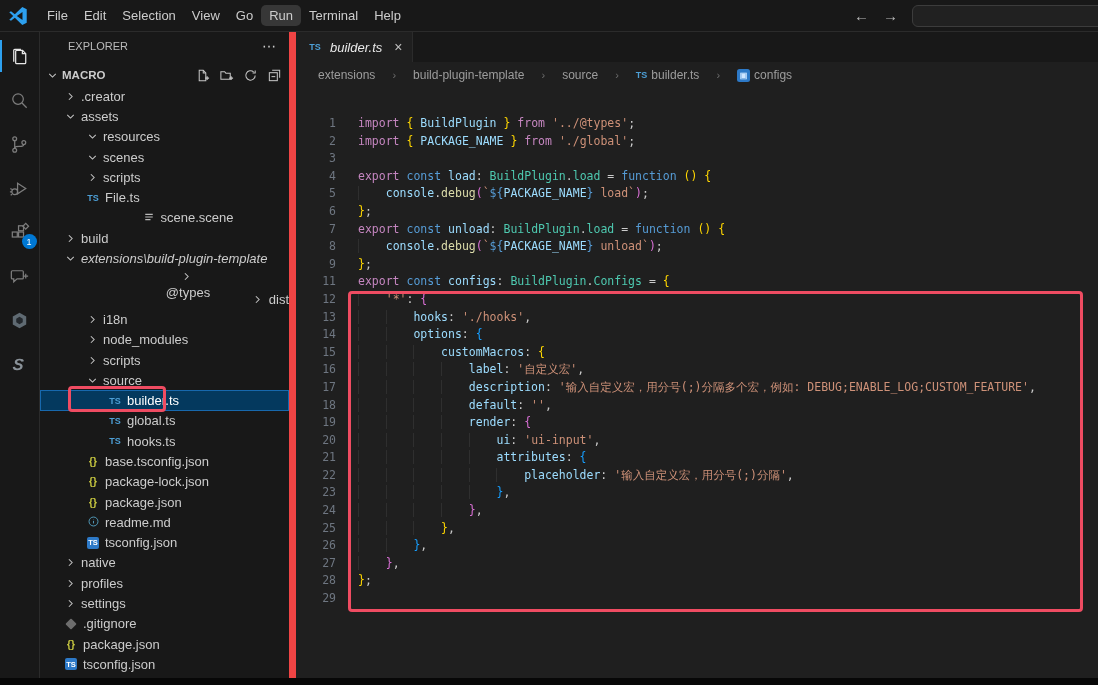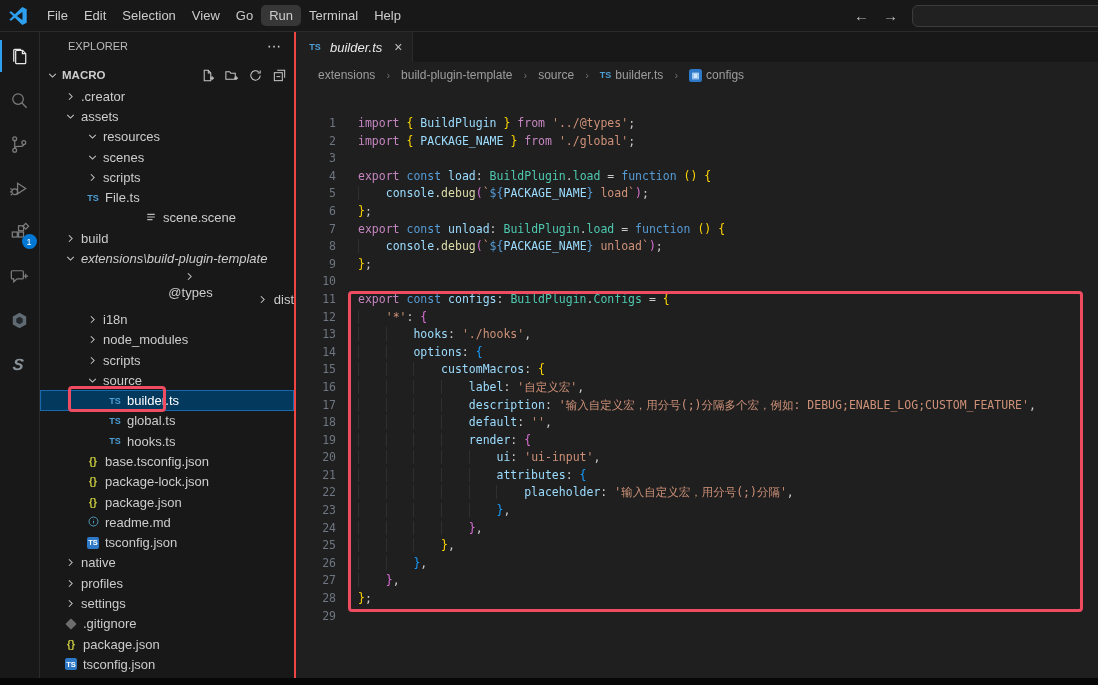--- a/index.html
+++ b/index.html
@@ -22,21 +22,21 @@
 
   
   .activitybar { width:40px; background:#181818; border-right:1px solid #2b2b2b; display:flex; flex-direction:column; align-items:center; padding-top:2px; }
   .act-item { width:40px; height:44px; display:flex; align-items:center; justify-content:center; color:#7d7d7d; position:relative; cursor:pointer; }
   .act-item.active { color:#e7e7e7; }
   .act-item.active::before { content:""; position:absolute; left:0; top:6px; bottom:6px; width:2px; background:#2da0ef; }
   .act-item svg { width:23px; height:23px; stroke:currentColor; fill:none; stroke-width:1.3; }
   .badge { position:absolute; right:3px; bottom:5px; min-width:15px; height:15px; border-radius:50%; background:#0078d4; color:#fff; font-size:9px; display:flex; align-items:center; justify-content:center; }
 
   
-  .sidebar { width:256px; background:#181818; border-right:2px solid #ef4444; position:relative; font-size:13px; }
+  .sidebar { width:256px; background:#181818; border-right:7px solid #ef4444; position:relative; font-size:13px; }
   .sb-header { height:28px; display:flex; align-items:center; justify-content:space-between; padding:0 12px 0 28px; font-size:11px; color:#bbbbbb; }
   .sb-more { font-size:14px; color:#cccccc; cursor:pointer; letter-spacing:1px; }
   .section-row { height:22px; display:flex; align-items:center; padding:0 6px 0 4px; font-weight:bold; font-size:11.5px; color:#cccccc; cursor:pointer; margin-top:4px; }
   .section-row .chev { margin-right:2px; }
   .sec-actions { margin-left:auto; display:flex; gap:6px; }
   .sec-actions .abtn { width:18px; height:18px; display:flex; align-items:center; justify-content:center; color:#c5c5c5; cursor:pointer; }
   .sec-actions svg { width:15px; height:15px; stroke:currentColor; fill:none; stroke-width:1.1; }
   .tree { position:relative; }
   .tree-row { height:20.3px; display:flex; align-items:center; color:#cccccc; cursor:pointer; white-space:nowrap; }
   .tree-row.selected { background:#04395e; box-shadow:inset 0 0 0 1px #1768ad; color:#ffffff; }
@@ -51,21 +51,21 @@
   .ico-list svg { width:12px; height:12px; stroke:#b9b9b9; stroke-width:1.4; }
   .ico-git { width:8px; height:8px; background:#8a8a8a; transform:rotate(45deg); border-radius:1px; opacity:.75; }
   .tree-label { margin-left:3px; }
 
   
   .editor-col { flex:1; display:flex; flex-direction:column; background:#1f1f1f; border-top:2px solid #2472c8; margin-top:-2px; position:relative; }
   .tabbar { height:30px; background:#181818; display:flex; align-items:stretch; }
   .tab { background:#1f1f1f; display:flex; align-items:center; padding:0 10px 0 10px; gap:6px; font-size:13px; color:#e8e8e8; border-right:1px solid #2b2b2b; cursor:pointer; }
   .tab-label { font-style:italic; }
   .tab-close { color:#c0c0c0; font-size:14px; margin-left:6px; cursor:pointer; }
-  .breadcrumbs { height:26px; display:flex; align-items:center; font-size:12px; color:#9d9d9d; padding-left:22px; gap:11px; }
+  .breadcrumbs { height:26px; display:flex; align-items:center; font-size:12px; color:#9d9d9d; padding-left:22px; gap:17px; }
   .bc-item { display:flex; align-items:center; gap:4px; cursor:pointer; }
   .bc-sep { color:#6d6d6d; font-size:11px; }
   .bc-symbol { width:13px; height:13px; background:#2d79c7; border-radius:2.5px; color:#cfe6ff; font-size:8px; display:flex; align-items:center; justify-content:center; font-weight:bold; }
 
   .code-region { flex:1; position:relative; padding-top:27px; font-family:"DejaVu Sans Mono", monospace; font-size:11.5px; line-height:17.6px; overflow:hidden; }
   .code-line { display:flex; height:17.6px; }
   .ln { width:40px; flex:0 0 40px; text-align:right; color:#6e7681; user-select:none; }
   .lc { padding-left:22px; white-space:pre; color:#cccccc; }
   .k{color:#C586C0}.b{color:#569CD6}.v{color:#9CDCFE}.t{color:#4EC9B0}.s{color:#CE9178}
   .f{color:#DCDCAA}.p{color:#cccccc}.y{color:#FFD700}.m{color:#DA70D6}.u{color:#179FFF}
@@ -480,24 +480,20 @@
         </div>
         <div class="code-line">
           <span class="ln">8</span>
           <span class="lc"><span class="ind">    </span><span class="v">console</span><span class="p">.</span><span class="f">debug</span><span class="m">(</span><span class="s">`</span><span class="b">${</span><span class="v">PACKAGE_NAME</span><span class="b">}</span><span class="s"> unload`</span><span class="m">)</span><span class="p">;</span></span>
         </div>
         <div class="code-line">
           <span class="ln">9</span>
           <span class="lc"><span class="y">}</span><span class="p">;</span></span>
         </div>
         <div class="code-line">
-          <span class="ln">10</span>
-          <span class="lc"></span>
-        </div>
-        <div class="code-line">
           <span class="ln">11</span>
           <span class="lc"><span class="k">export</span><span class="p"> </span><span class="b">const</span><span class="p"> </span><span class="v">configs</span><span class="p">: </span><span class="t">BuildPlugin</span><span class="p">.</span><span class="t">Configs</span><span class="p"> = </span><span class="y">{</span></span>
         </div>
         <div class="code-line">
           <span class="ln">12</span>
           <span class="lc"><span class="ind">    </span><span class="s">'*'</span><span class="p">: </span><span class="m">{</span></span>
         </div>
         <div class="code-line">
           <span class="ln">13</span>
           <span class="lc"><span class="ind">        </span><span class="v">hooks</span><span class="p">: </span><span class="s">'./hooks'</span><span class="p">,</span></span>

